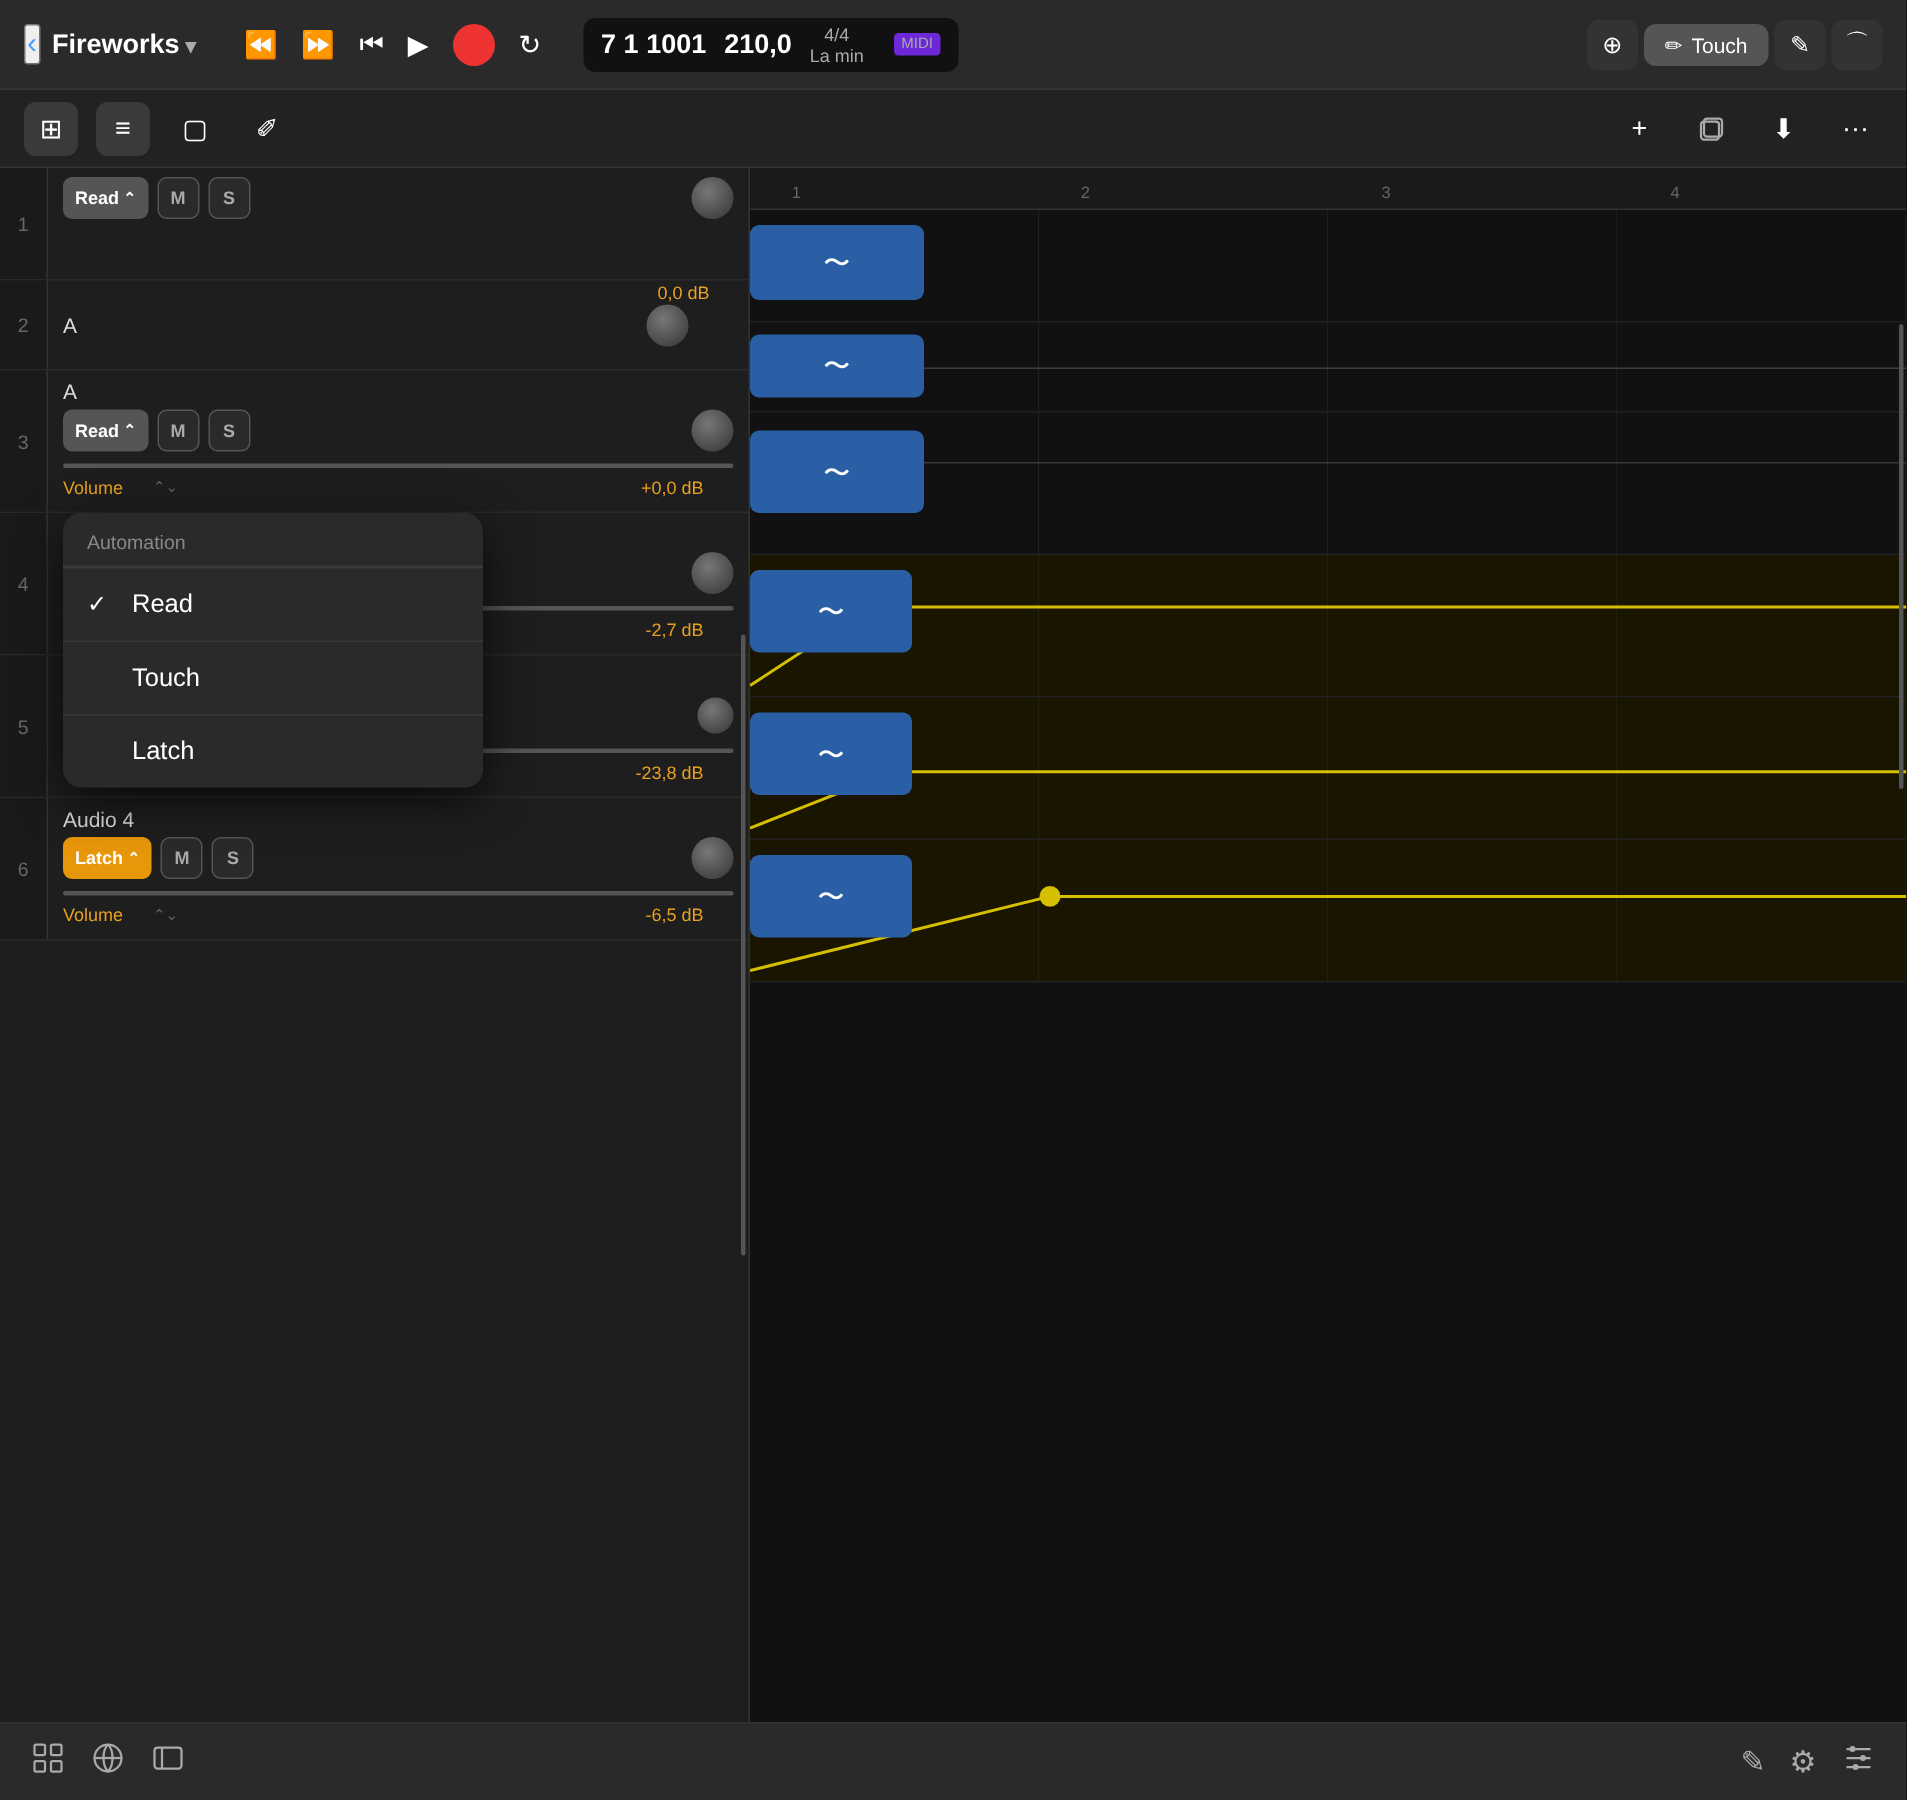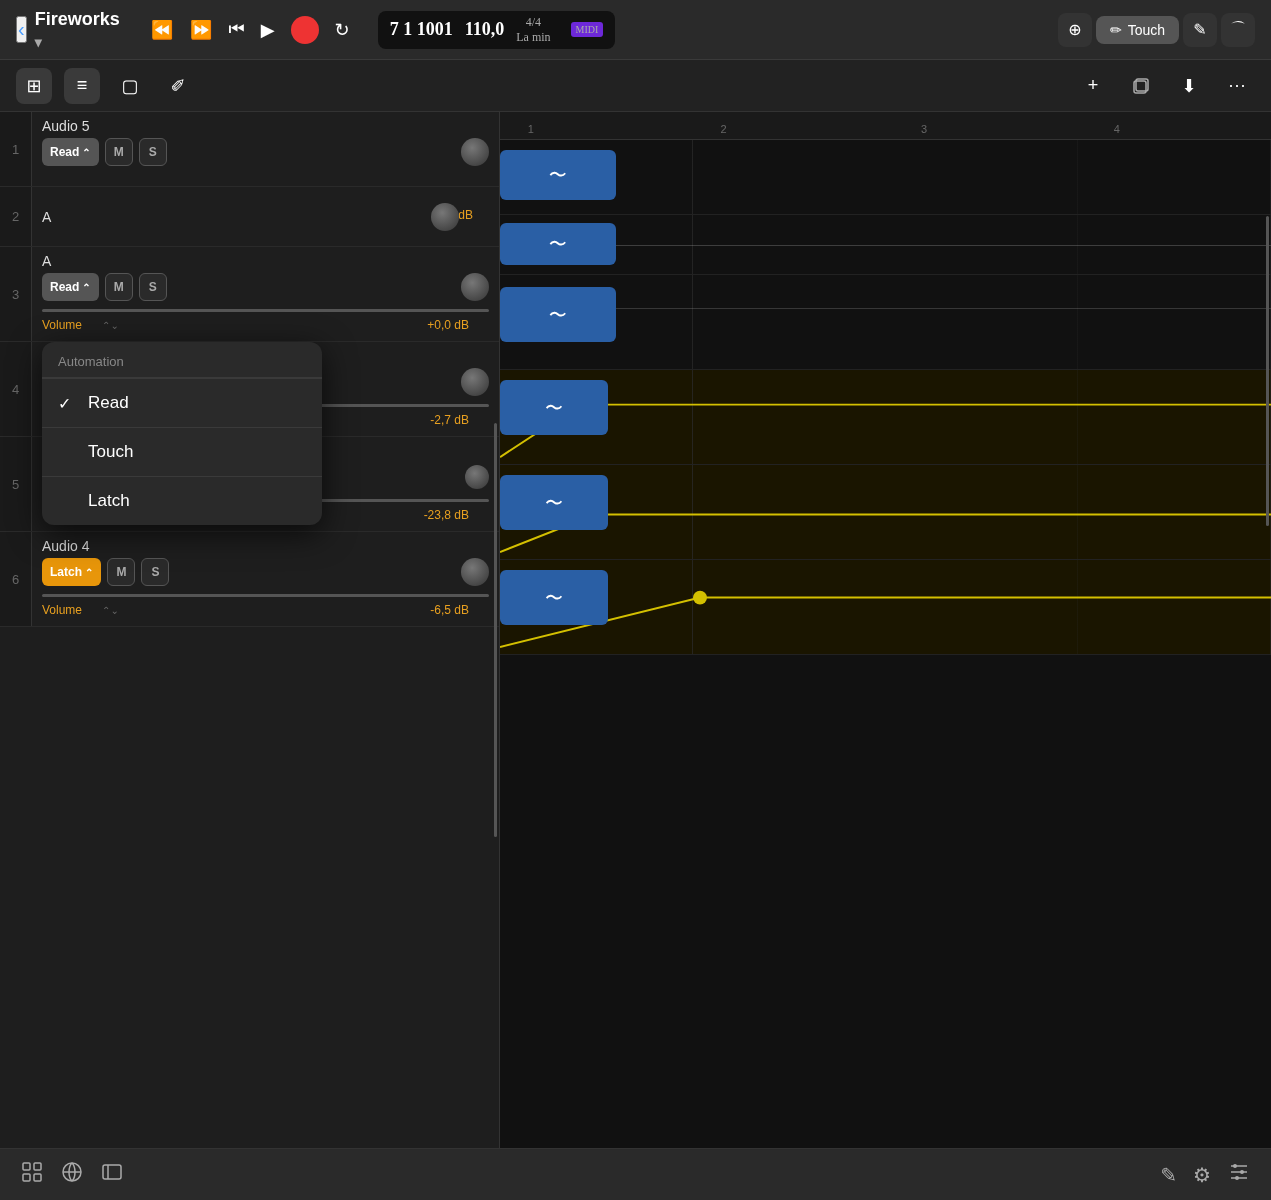--- a/index.html
+++ b/index.html
@@ -31,22 +31,22 @@
     .back-arrow {
       color: #4a9eff;
       font-size: 20px;
       cursor: pointer;
     }
     .project-name {
       color: #fff;
       font-size: 18px;
       font-weight: 600;
       display: flex;
+      align-items: center;
       gap: 4px;
-      flex-direction: column;
     }
     .chevron-down { font-size: 14px; color: #aaa; }
 
     .transport-controls {
       display: flex;
       align-items: center;
       gap: 16px;
       margin-left: 20px;
     }
     .transport-btn {
@@ -66,21 +66,21 @@
     .loop-btn { color: #fff; font-size: 18px; cursor: pointer; background: none; border: none; }
 
     .position-display {
       background: #111;
       border-radius: 8px;
       padding: 4px 12px;
       margin-left: 16px;
       display: flex;
       align-items: center;
       gap: 12px;
-      font-family: Liberation Serif, serif;
+      font-family: Liberation Sans, sans-serif;
     }
     .position-main { font-size: 18px; font-weight: bold; color: #fff; }
     .position-sub { font-size: 12px; color: #aaa; display: flex; flex-direction: column; align-items: center; }
     .midi-badge { background: #6d28d9; color: #aaa; font-size: 10px; padding: 2px 5px; border-radius: 3px; margin-left: 8px; }
 
     .header-spacer { flex: 1; }
 
     .tool-group {
       display: flex;
       align-items: center;
@@ -364,21 +364,21 @@
     <button class="transport-btn">⏪</button>
     <button class="transport-btn">⏩</button>
     <button class="transport-btn">⏮</button>
     <button class="transport-btn">▶</button>
     <button class="record-btn"></button>
     <button class="loop-btn">↻</button>
   </div>
 
   <div class="position-display">
     <span class="position-main">7 1 1001</span>
-    <span class="position-main">110,0</span>
+    <span class="position-main">210,0</span>
     <div class="position-sub">
       <span>4/4</span>
       <span>La min</span>
     </div>
     <span class="midi-badge">MIDI</span>
   </div>
 
   <div class="header-spacer"></div>
 
   <div class="tool-group">
@@ -412,21 +412,20 @@
 </div>
 
 <div class="main-layout">
 
   <div class="track-list">
 
     <div class="track-row" style="height:75px; border-bottom:1px solid #2a2a2a;">
       <div class="track-num-cell">1</div>
       <div class="track-body">
         <div class="track-header">
-          <span class="track-name">Audio 5</span>
           <div class="track-controls">
             <button class="automation-btn read">
               <span>Read</span>
               <span class="chevron-small">⌃</span>
             </button>
             <button class="track-btn">M</button>
             <button class="track-btn">S</button>
             <div class="track-knob"></div>
           </div>
         </div>

